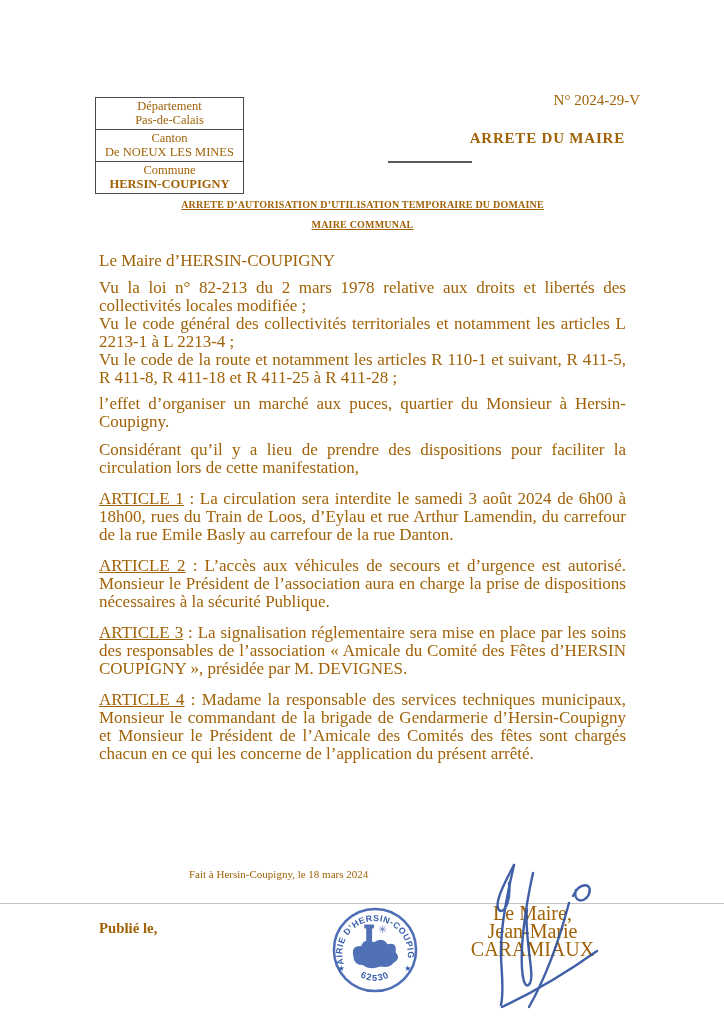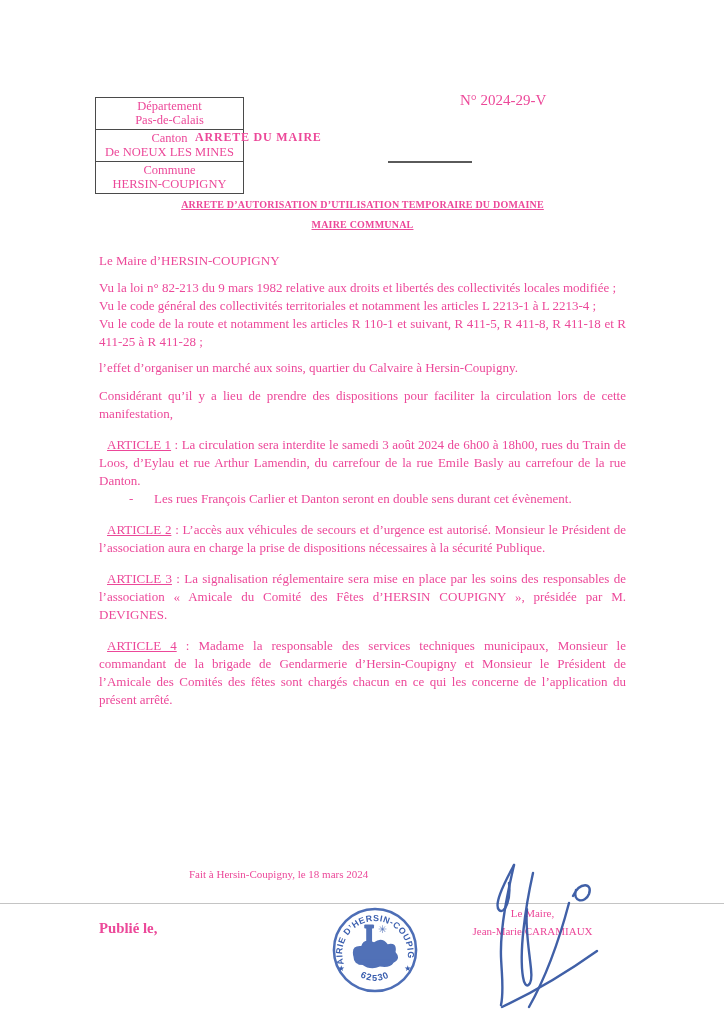--- a/index.html
+++ b/index.html
@@ -3,73 +3,73 @@
 <meta charset="utf-8">
 <title>Arrêté du Maire</title>
 <style>
   html,body{margin:0;padding:0;background:#8a8a8a;}
   .page{
     position:relative;
     width:724px;height:1024px;
     margin:0 auto;
     background:#ffffff;
     font-family:"Liberation Serif","DejaVu Serif",serif;
-    color:#ec4899;
+    color:#a16207;
     overflow:hidden;
   }
   
   .header-box{
     position:absolute;left:95px;top:97px;width:147px;
     border:1px solid #4a4a4a;
     font-size:12.5px;line-height:14px;text-align:center;
   }
   .header-box .cell{padding:1px 0 2px 0;border-bottom:1px solid #4a4a4a;}
   .header-box .cell:last-child{border-bottom:none;}
-  .header-box .value-bold{font-weight:normal;}
+  .header-box .value-bold{font-weight:bold;}
   .doc-number{
     position:absolute;left:460px;top:92px;width:180px;
-    font-size:15px;text-align:left;
+    font-size:15px;text-align:right;
   }
   .heading{
     position:absolute;left:195px;top:130px;width:430px;
-    text-align:left;font-weight:bold;font-size:12px;letter-spacing:0.8px;
+    text-align:right;font-weight:bold;font-size:15px;letter-spacing:0.8px;
   }
   .heading-rule{
     position:absolute;left:388px;top:161px;width:84px;height:0;
     border-top:2px solid #5a5a5a;
   }
   .doc-title{
     position:absolute;left:99px;top:195px;width:527px;
     text-align:center;font-weight:bold;font-size:10px;line-height:19.5px;
     letter-spacing:0.2px;
   }
   .doc-title span{text-decoration:underline;}
   
   .content{
     position:absolute;left:99px;top:252px;width:527px;
-    font-size:13px;line-height:18px;text-align:justify;
+    font-size:17px;line-height:18px;text-align:justify;
   }
   .content p{margin:0;}
   .intro{margin-bottom:9px !important;}
   .continuation{margin-top:8px !important;}
   .considerant{margin-top:10px !important;}
   .arrete-heading{
     margin:13px 0 12px 0 !important;
     text-align:center;font-weight:bold;letter-spacing:0.5px;
   }
   .arrete-heading span{text-decoration:underline;}
   .article{margin-top:13px !important;}
-  .article-label{text-decoration:underline;margin-left:8px;}
+  .article-label{text-decoration:underline;}
   .bullet-line{text-align:left;}
   .bullet-dash{display:inline-block;margin-left:30px;width:25px;}
   
   .place-date{position:absolute;left:189px;top:868px;font-size:11px;}
   .pub-rule{position:absolute;left:0;top:903px;width:724px;height:0;border-top:1px solid #c4c4c4;}
   .published{position:absolute;left:99px;top:920px;font-size:14.8px;font-weight:bold;}
-  .signer{position:absolute;left:445px;top:904px;width:175px;text-align:center;font-size:11px;line-height:18px;}
+  .signer{position:absolute;left:445px;top:904px;width:175px;text-align:center;font-size:20px;line-height:18px;}
   .stamp{position:absolute;left:331px;top:906px;width:88px;height:88px;}
   .signature{position:absolute;left:470px;top:857px;width:180px;height:165px;}
 </style>
 </head>
 <body>
 
 <div class="page">
 
   <div class="header-box">
     <div class="cell">
@@ -92,30 +92,29 @@
   <div class="heading-rule"></div>
 
   <div class="doc-title">
     <span>ARRETE D’AUTORISATION D’UTILISATION TEMPORAIRE DU DOMAINE</span><br>
     <span>MAIRE COMMUNAL</span>
   </div>
 
   <div class="content">
     <p class="intro">Le Maire d’HERSIN-COUPIGNY</p>
 
-    <p class="recital">Vu la loi n° 82-213 du 9 mars 1982 relative aux droits et libertés des collectivités locales modifiée ;</p>
+    <p class="recital">Vu la loi n° 82-213 du 2 mars 1978 relative aux droits et libertés des collectivités locales modifiée ;</p>
     <p class="recital">Vu le code général des collectivités territoriales et notamment les articles L 2213-1 à L 2213-4 ;</p>
     <p class="recital">Vu le code de la route et notamment les articles R 110-1 et suivant, R 411-5, R 411-8, R 411-18 et R 411-25 à R 411-28 ;</p>
-    <p class="continuation">l’effet d’organiser un marché aux soins, quartier du Calvaire à Hersin-Coupigny.</p>
+    <p class="continuation">l’effet d’organiser un marché aux puces, quartier du Monsieur à Hersin-Coupigny.</p>
 
     <p class="considerant">Considérant qu’il y a lieu de prendre des dispositions pour faciliter la circulation lors de cette manifestation,</p>
 
 
     <p class="article"><span class="article-label">ARTICLE 1</span><span> : La circulation sera interdite le samedi 3 août 2024 de 6h00 à 18h00, rues du Train de Loos, d’Eylau et rue Arthur Lamendin, du carrefour de la rue Emile Basly au carrefour de la rue Danton.</span></p>
-    <p class="bullet-line"><span class="bullet-dash">-</span><span>Les rues François Carlier et Danton seront en double sens durant cet évènement.</span></p>
 
     <p class="article"><span class="article-label">ARTICLE 2</span><span> : L’accès aux véhicules de secours et d’urgence est autorisé. Monsieur le Président de l’association aura en charge la prise de dispositions nécessaires à la sécurité Publique.</span></p>
 
     <p class="article"><span class="article-label">ARTICLE 3</span><span> : La signalisation réglementaire sera mise en place par les soins des responsables de l’association « Amicale du Comité des Fêtes d’HERSIN COUPIGNY », présidée par M. DEVIGNES.</span></p>
 
     <p class="article"><span class="article-label">ARTICLE 4</span><span> : Madame la responsable des services techniques municipaux, Monsieur le commandant de la brigade de Gendarmerie d’Hersin-Coupigny et Monsieur le Président de l’Amicale des Comités des fêtes sont chargés chacun en ce qui les concerne de l’application du présent arrêté.</span></p>
   </div>
 
   <div class="place-date">Fait à Hersin-Coupigny, le 18 mars 2024</div>
 

